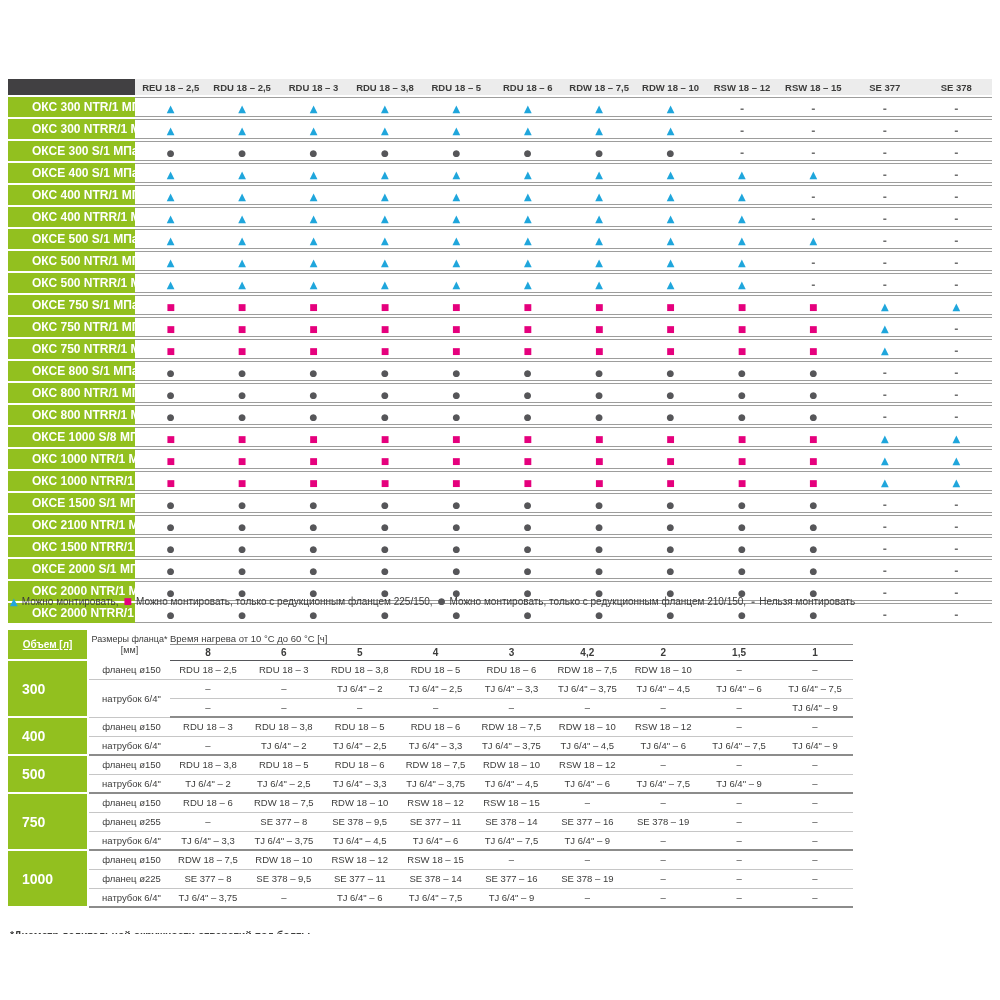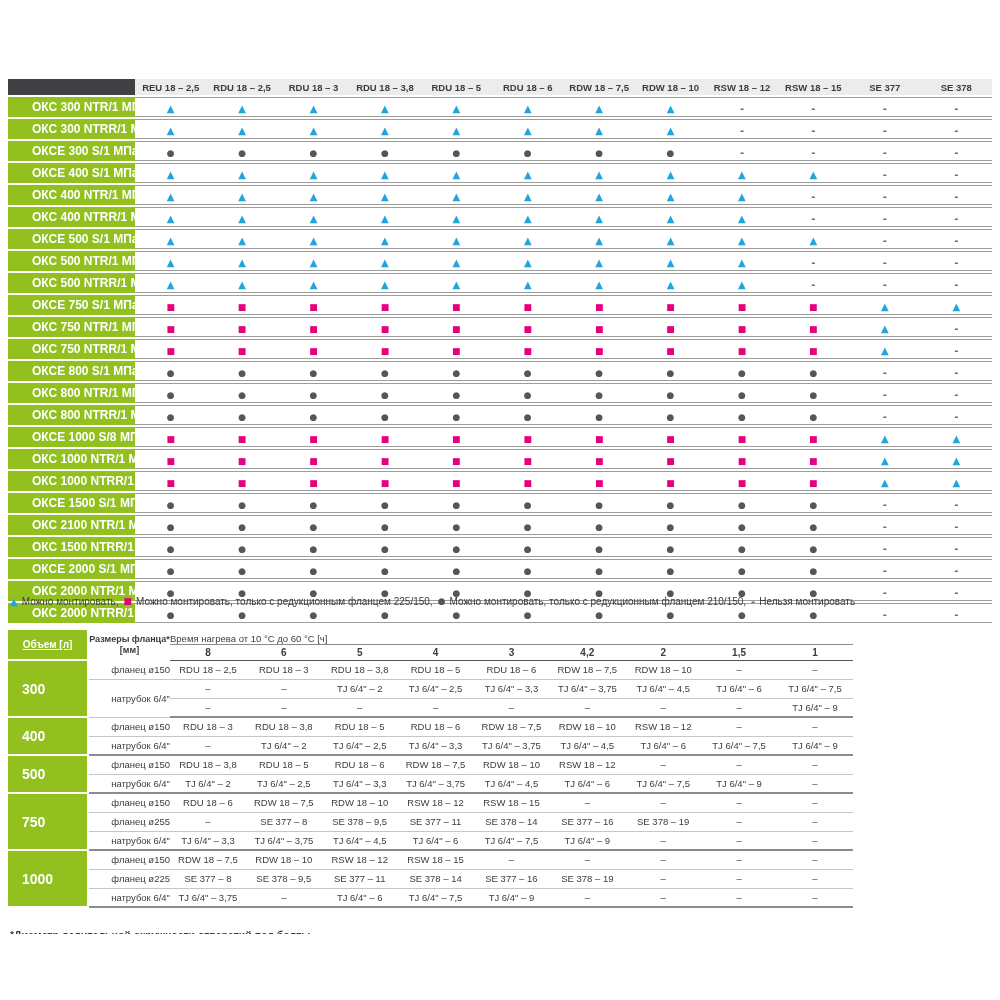--- a/index.html
+++ b/index.html
@@ -40,28 +40,28 @@
   .legend .sym { margin-right:4px; }
 
   
   .heat-wrap { position:absolute; left:8px; top:630px; width:845px; }
   table.heat { width:100%; border-collapse:collapse; table-layout:fixed; font-size:9.5px; }
   table.heat th, table.heat td { padding:0; }
   th.vol-h {
     background:#92c01f; color:#ffffff; font-weight:bold; font-size:10px;
     text-align:center; border-right:2px solid #fff; border-bottom:2px solid #fff;text-decoration:underline;
   }
-  th.flange-h { font-weight:bold; font-size:9px; text-align:center; vertical-align:middle; line-height:1.2; }
+  th.flange-h { font-weight:normal; font-size:9px; text-align:center; vertical-align:middle; line-height:1.2; }
   th.span-h {
     font-weight:normal; font-size:9.5px; text-align:left; height:14px;
     border-bottom:1px solid #8c8c8b; vertical-align:bottom; padding-bottom:1px;
   }
   th.time-h { font-weight:bold; font-size:10px; text-align:center; height:16px; border-bottom:1px solid #55565a; }
   table.heat td.val { text-align:center; height:19px; border-bottom:1px solid #c6c6c6; white-space:nowrap; }
-  table.heat td.flabel { text-align:right; padding-left:4px; border-bottom:1px solid #c6c6c6; white-space:nowrap; }
+  table.heat td.flabel { text-align:center; padding-left:4px; border-bottom:1px solid #c6c6c6; white-space:nowrap; }
   table.heat td.vol {
     background:#92c01f; color:#ffffff; font-weight:bold; font-size:14px;
     text-align:left; padding-left:14px;
     border-top:2px solid #ffffff; border-bottom:2px solid #ffffff; border-right:2px solid #ffffff;
   }
   table.heat tr.group-end td.val, table.heat tr.group-end td.flabel { border-bottom:2px solid #8c8c8b; }
 
   .footnote-clip { position:absolute; left:10px; top:925px; height:9px; overflow:hidden; width:800px; }
   .footnote { font-size:10.5px; font-weight:bold; color:#3c3c3b; }
 </style>

